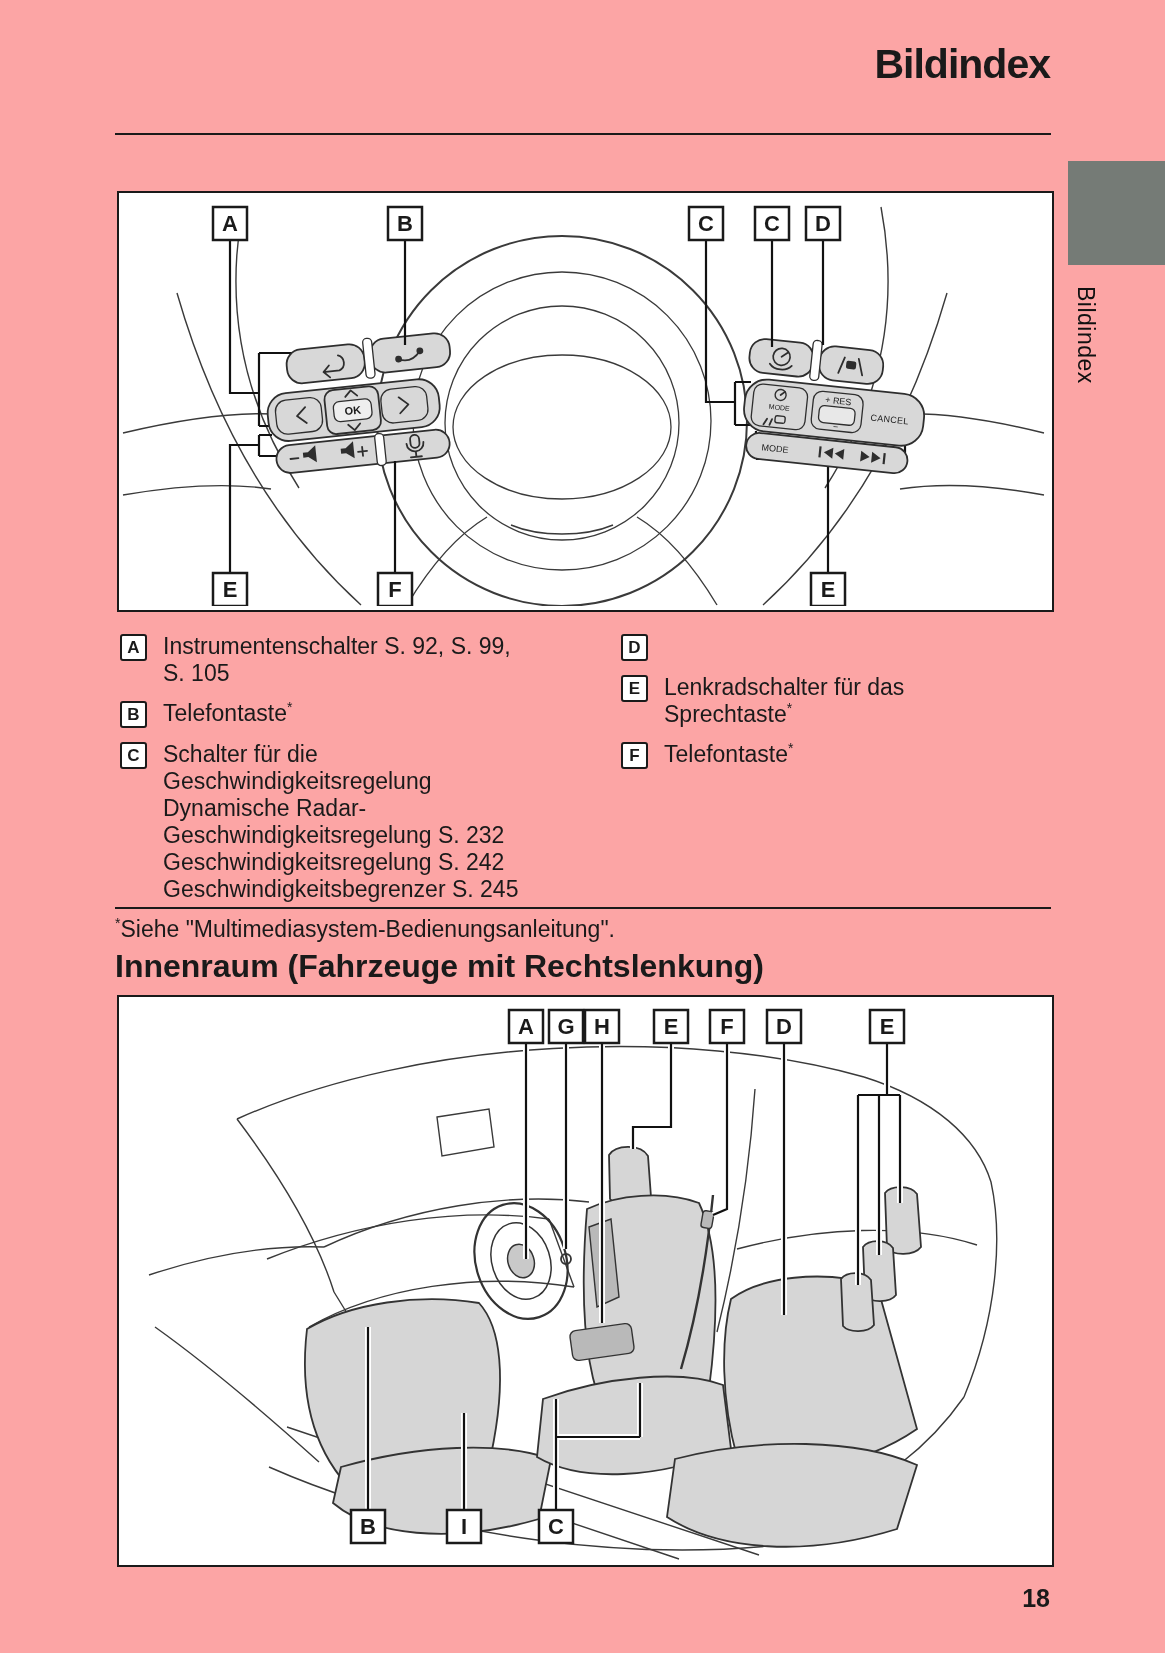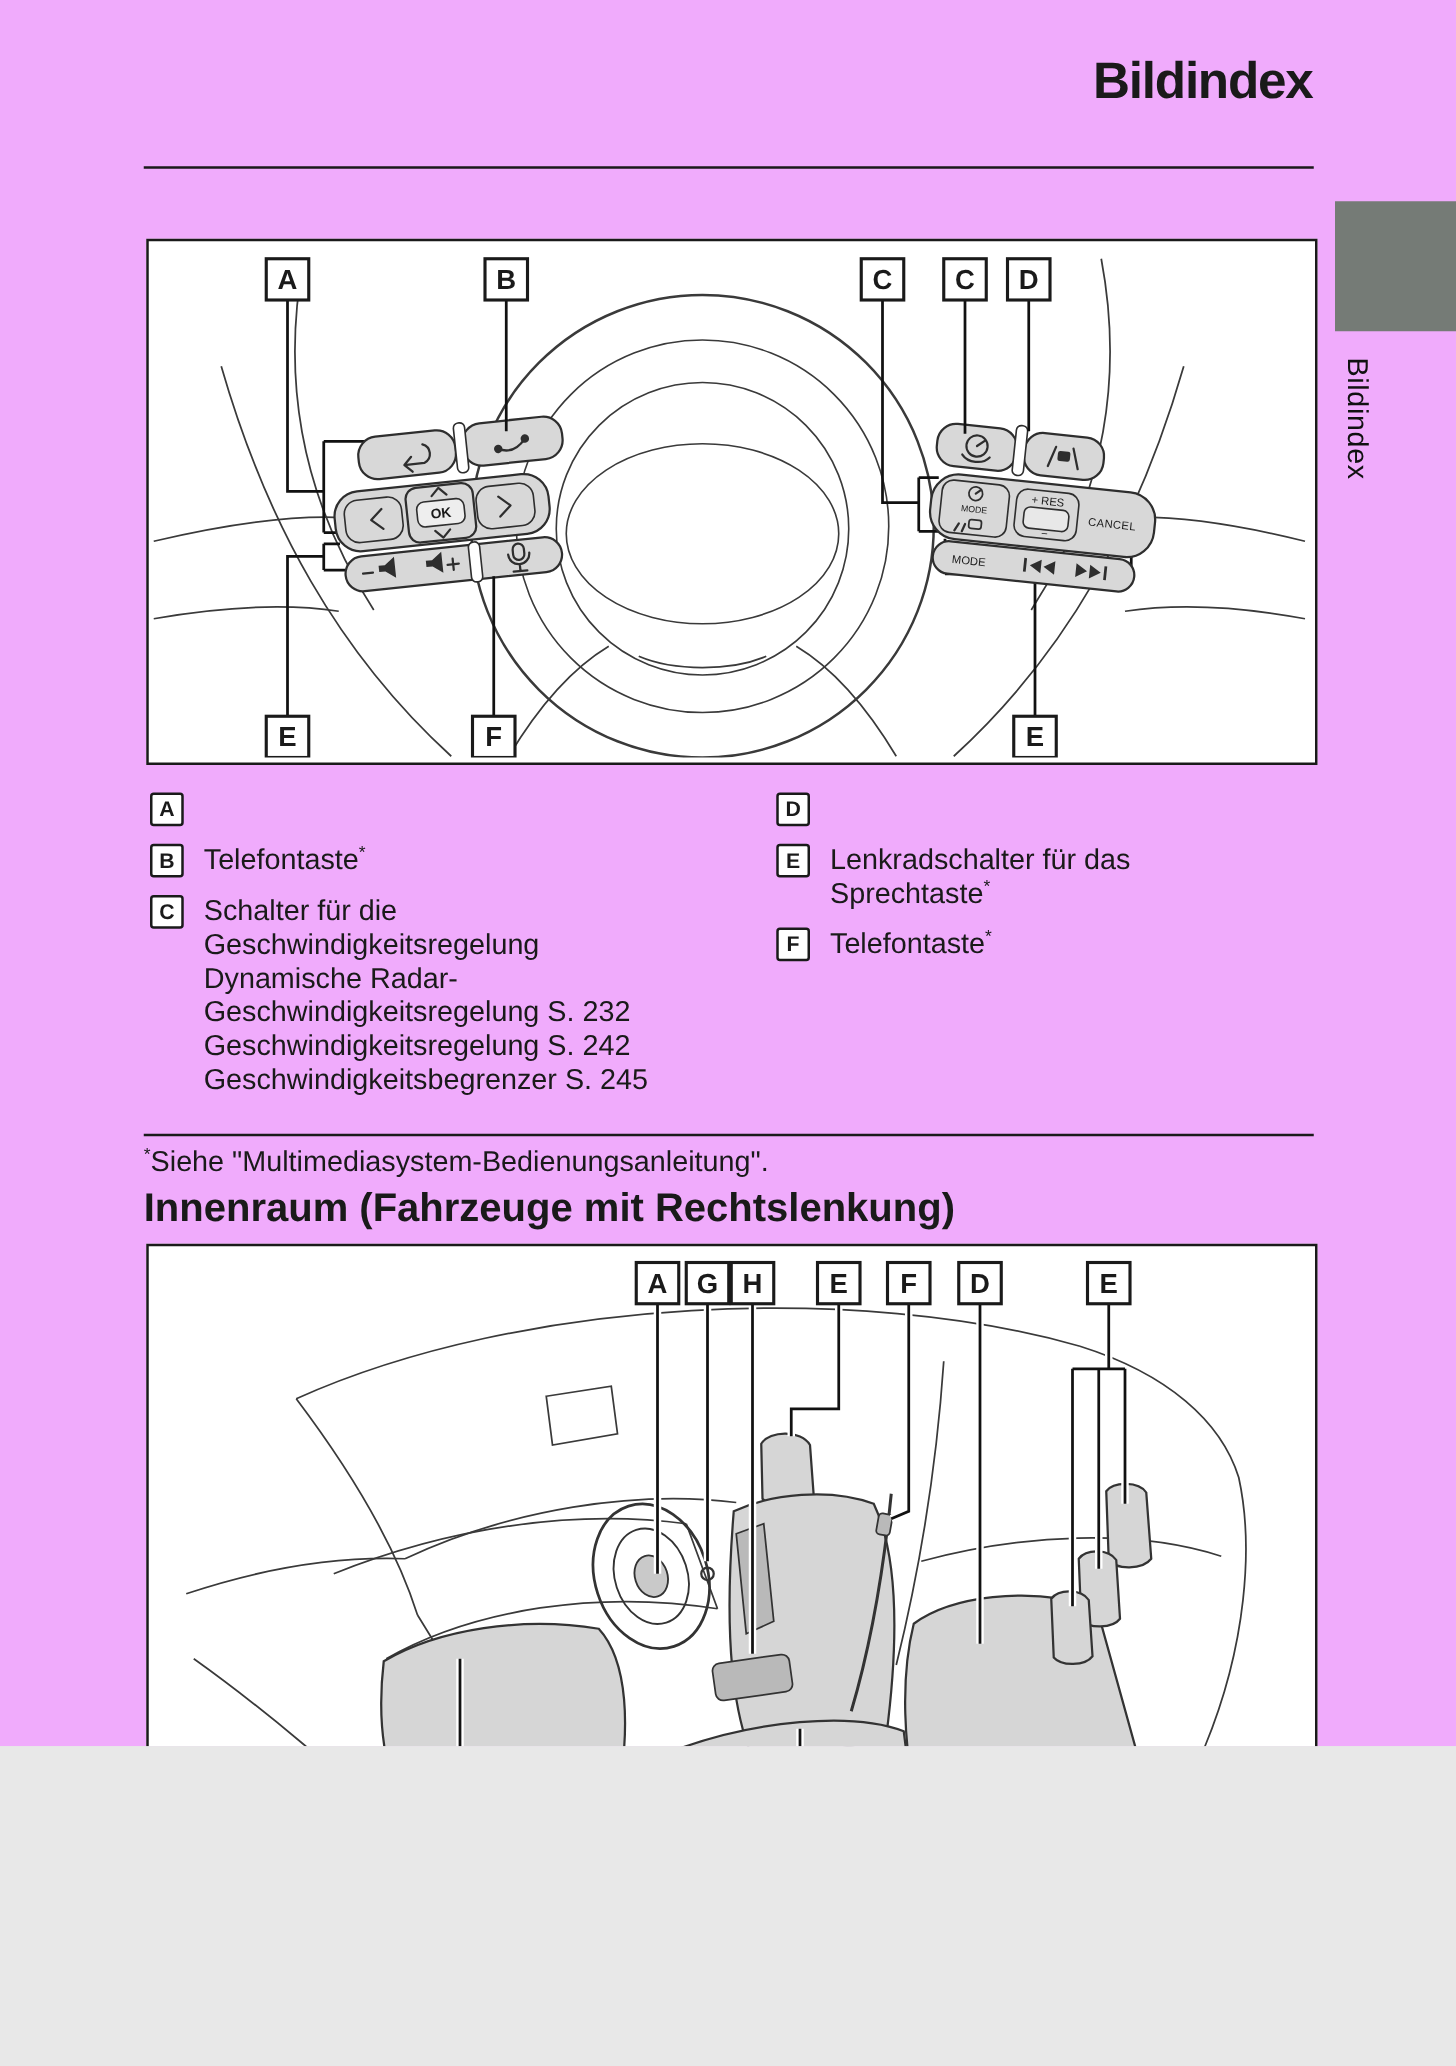--- a/index.html
+++ b/index.html
@@ -1,16 +1,16 @@
 <!DOCTYPE html>
 <html><head>
 <meta charset="utf-8">
 <style>
   html,body{margin:0;padding:0;background:#e8e8e8;}
-  .page{position:relative;width:1165px;height:1397px;background:#f0abfc;overflow:hidden;
+  .page{position:relative;width:1165px;height:1653px;background:#fca5a5;overflow:hidden;
         font-family:"Liberation Sans",sans-serif;color:#1a1a1a;text-decoration:underline;}
   .title{position:absolute;top:44px;right:115px;font-size:41px;font-weight:bold;
          letter-spacing:-1px;line-height:1;}
   .rule{position:absolute;left:115px;width:936px;height:2px;background:#1a1a1a;}
   .rule1{top:133px;}
   .rule2{top:907px;}
   .graytab{position:absolute;left:1068px;top:161px;width:97px;height:104px;background:#757b76;}
   .vtab{position:absolute;left:1072px;top:286px;font-size:23px;color:#111;
         writing-mode:vertical-rl;letter-spacing:.5px;}
   .dbox{position:absolute;left:117px;width:933px;border:2px solid #1a1a1a;background:#fff;}
@@ -196,20 +196,22 @@
             <rect x="692" y="380" width="34" height="33"></rect>
             <text x="709" y="404">E</text>
           </g>
     </g>
   </svg>
   </div>
 
   <div class="legendcol legend-left">
     <div class="litem">
       <span class="lbox">A</span>
+      <div class="ltxt"><span>Instrumentenschalter S. 92, S. 99,
+S. 105</span><sup></sup></div>
     </div>
     <div class="litem">
       <span class="lbox">B</span>
       <div class="ltxt"><span>Telefontaste</span><sup>*</sup></div>
     </div>
     <div class="litem">
       <span class="lbox">C</span>
       <div class="ltxt"><span>Schalter für die
 Geschwindigkeitsregelung
 Dynamische Radar-

